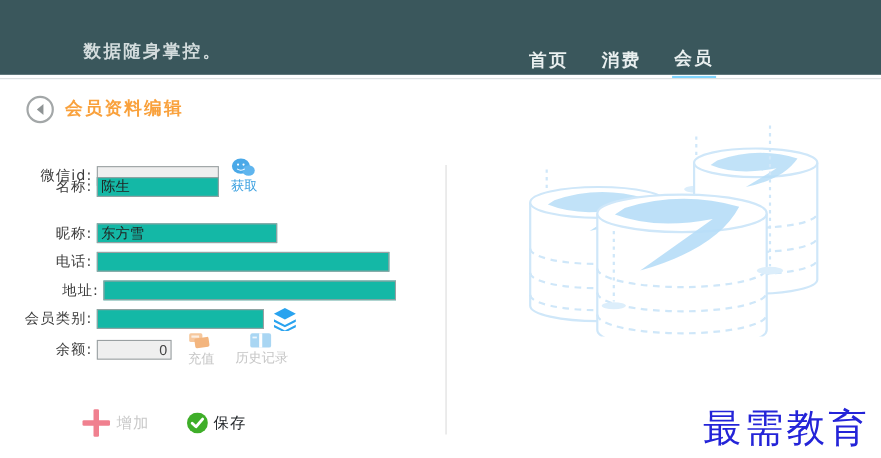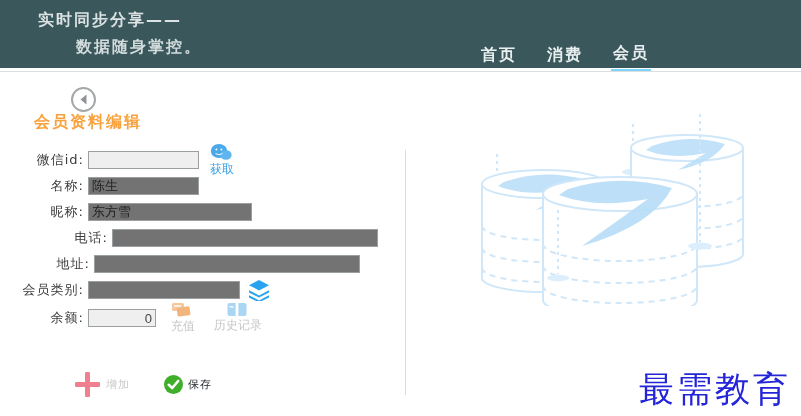--- a/index.html
+++ b/index.html
@@ -27,67 +27,66 @@
   .nav-item{
     color:#e9efef;font-size:16px;font-weight:bold;letter-spacing:2px;
     padding:0 2px 5px 2px;cursor:pointer;white-space:nowrap;
   }
   .nav-item.active{border-bottom:2px solid #7dd3fc;}
   .header-rule{
     position:absolute;left:0;top:71px;width:801px;height:0;
     border-top:1px solid #dadedf;
   }
   
-  .title-row{position:absolute;left:24px;top:87px;display:flex;align-items:center;flex-direction:column;}
+  .title-row{position:absolute;left:24px;top:87px;display:flex;align-items:center;}
   .back-btn{
     width:21px;height:21px;border:2px solid #a3a7a8;border-radius:50%;
     display:flex;align-items:center;justify-content:center;cursor:pointer;
     background:#fff;flex:0 0 auto;
   }
   .page-title{
     margin-left:10px;color:#f9a13c;font-size:16px;font-weight:bold;letter-spacing:2px;
   }
   
   .frow{position:absolute;display:flex;align-items:center;height:20px;}
   .flabel{
     display:inline-block;width:84px;text-align:right;
     font-size:13px;color:#3c3c3c;letter-spacing:1px;flex:0 0 auto;
   }
   .finput{
-    margin-left:4px;height:16px;border:1px solid #9aa0a2;background:#737373;
+    margin-left:4px;height:16px;border:1px solid #9aa0a2;background:#14b8a6;
     font-size:13px;color:#222;padding:0 3px;outline:none;flex:0 0 auto;
   }
   .finput:disabled{background:#efefef;color:#444;}
   .finput.num{text-align:right;}
   .icon-link{display:flex;align-items:center;margin-left:8px;cursor:pointer;white-space:nowrap;flex-direction:column;}
   .icon-link .txt{font-size:12px;margin-left:3px;}
   .link-blue .txt{color:#3aa0e0;}
   .link-disabled .txt{color:#c6c6c6;}
   .layers-btn{margin-left:9px;cursor:pointer;display:flex;align-items:center;}
   
   .actions{position:absolute;left:74px;top:371px;display:flex;align-items:center;}
   .act-btn{display:flex;align-items:center;cursor:pointer;}
-  .act-btn .lbl{font-size:11px;margin-left:5px;letter-spacing:1px;}
+  .act-btn .lbl{font-size:14px;margin-left:5px;letter-spacing:1px;}
   .btn-add .lbl{color:#c9c9c9;}
   .btn-save{margin-left:34px;}
   .btn-save .lbl{color:#24282c;}
   
   .v-divider{position:absolute;left:405px;top:150px;width:1px;height:245px;background:#dcdcdc;}
   .watermark{position:absolute;left:462px;top:106px;pointer-events:none;}
   .brand{
     position:absolute;right:10px;top:366px;
     font-family:"DejaVu Serif","Liberation Serif",serif;
     font-size:35px;color:#2424d8;letter-spacing:3px;white-space:nowrap;
   }
 </style>
 </head>
 <body>
 
 <div class="header">
-  <div class="tagline1">实时同步分享——</div>
   <div class="tagline2">数据随身掌控。</div>
   <div class="nav">
     <div class="nav-item">首页</div>
     <div class="nav-item">消费</div>
     <div class="nav-item active">会员</div>
   </div>
 </div>
 <div class="header-rule"></div>
 
 <div class="title-row">
@@ -107,31 +106,31 @@
       <ellipse cx="9" cy="8" rx="8.2" ry="7" fill="#4aa9e8"></ellipse>
       <ellipse cx="16" cy="12" rx="5.6" ry="4.8" fill="#5fb5ee"></ellipse>
       <circle cx="6.4" cy="6.6" r="1" fill="#fff"></circle>
       <circle cx="11.4" cy="6.6" r="1" fill="#fff"></circle>
       <path d="M5.5 10.5 Q9 13 12.5 10.5" stroke="#fff" stroke-width="1" fill="none"></path>
     </svg>
     <span class="txt">获取</span>
   </span>
 </div>
 
-<div class="frow" style="left:0;top:176px;justify-content:space-between;">
+<div class="frow" style="left:0;top:160px;justify-content:space-between;">
   <span class="flabel">名称:</span>
   <input class="finput" style="width: 103px;" value="陈生">
 </div>
 
 <div class="frow" style="left:0;top:202px;">
   <span class="flabel">昵称:</span>
   <input class="finput" style="width: 156px;" value="东方雪">
 </div>
 
-<div class="frow" style="left:0;top:228px;padding-left:24px;">
+<div class="frow" style="left:0;top:228px;">
   <span class="flabel">电话:</span>
   <input class="finput" style="width: 258px;" value="">
 </div>
 
 <div class="frow" style="left:6px;top:254px;">
   <span class="flabel">地址:</span>
   <input class="finput" style="width: 258px;" value="">
 </div>
 
 <div class="frow" style="left:0;top:280px;">

